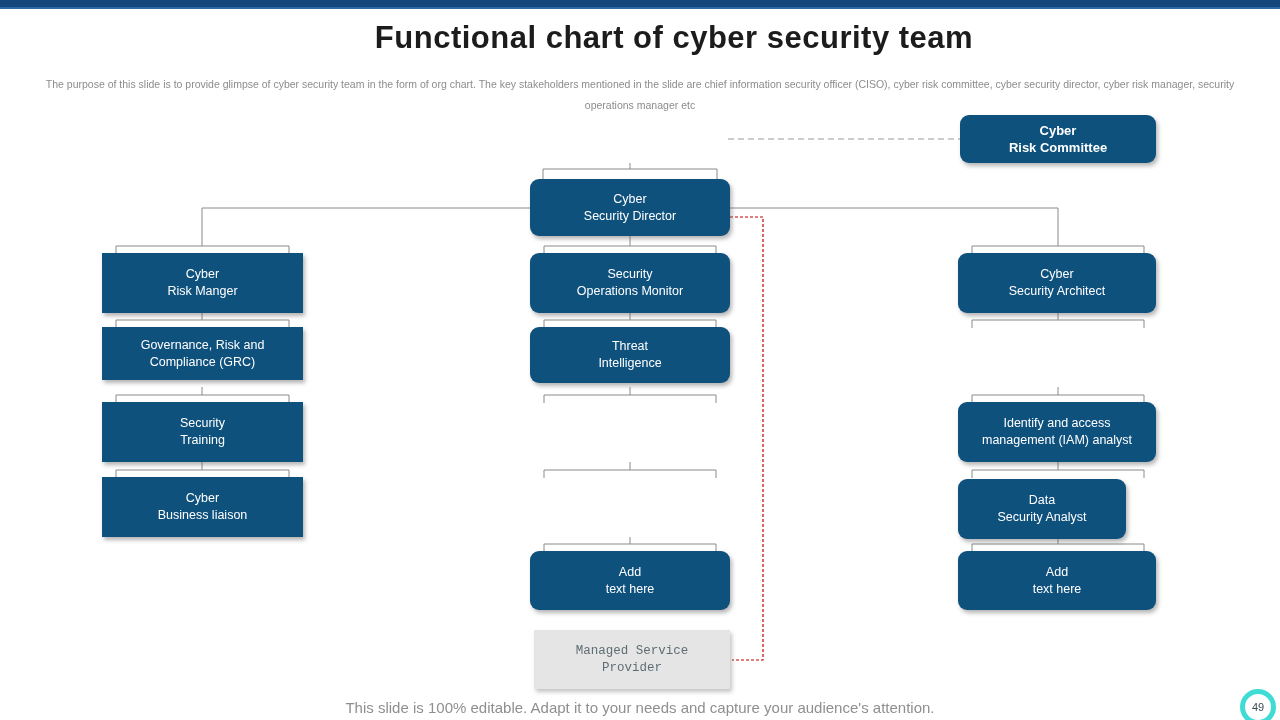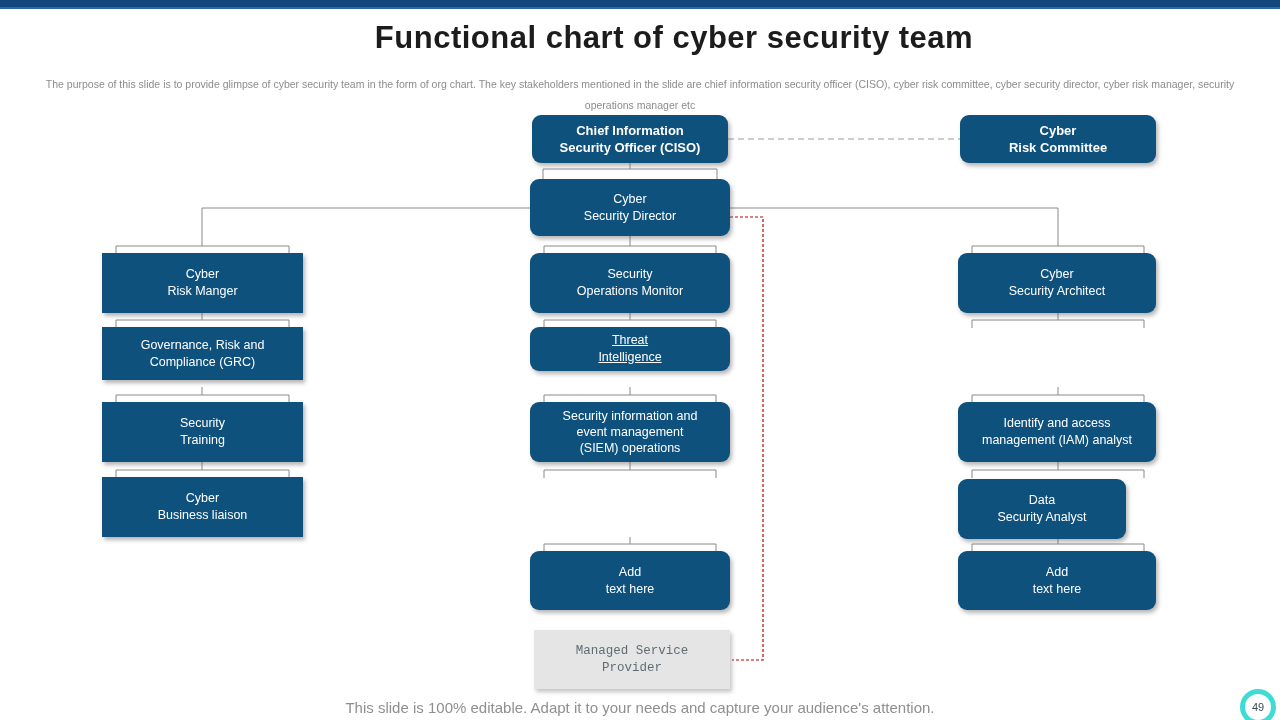--- a/index.html
+++ b/index.html
@@ -74,24 +74,20 @@
 
     <path d="M1058,208 V246 M972,254 V246 H1144 V254
              M1058,313 V320 M972,328 V320 H1144 V328
              M1058,387 V395 M972,403 V395 H1144 V403
              M1058,462 V470 M972,478 V470 H1144 V478
              M1058,537 V544 M972,552 V544 H1144 V552" stroke="#8a8a8a" stroke-width="1" fill="none"></path>
 
     <path d="M730,217 H763 V660 H732" stroke="#C00000" stroke-width="1.2" fill="none" stroke-dasharray="3,2"></path>
   </svg>
 
-  <div class="node rounded bold" style="left:532px;top:115px;width:196px;height:48px;">
-    <span class="lbl">Chief Information
-Security Officer (CISO)</span>
-  </div>
   <div class="node rounded bold" style="left:960px;top:115px;width:196px;height:48px;">
     <span class="lbl">Cyber
 Risk Committee</span>
   </div>
   <div class="node rounded" style="left:530px;top:179px;width:200px;height:57px;">
     <span class="lbl">Cyber
 Security Director</span>
   </div>
 
   <div class="node" style="left:102px;top:253px;width:201px;height:60px;">
@@ -108,28 +104,23 @@
   </div>
   <div class="node" style="left:102px;top:477px;width:201px;height:60px;">
     <span class="lbl">Cyber
 Business liaison</span>
   </div>
 
   <div class="node rounded" style="left:530px;top:253px;width:200px;height:60px;">
     <span class="lbl">Security
 Operations Monitor</span>
   </div>
-  <div class="node rounded" style="left:530px;top:327px;width:200px;height:44px;text-decoration:underline;">
+  <div class="node rounded" style="left:530px;top:327px;width:200px;height:56px;">
     <span class="lbl">Threat
 Intelligence</span>
-  </div>
-  <div class="node rounded" style="left:530px;top:402px;width:200px;height:60px;line-height:16px;">
-    <span class="lbl">Security information  and
-event  management
-(SIEM) operations</span>
   </div>
   <div class="node rounded" style="left:530px;top:551px;width:200px;height:59px;">
     <span class="lbl">Add
 text here</span>
   </div>
   <div class="node cyan" style="left:534px;top:630px;width:196px;height:59px;">
     <span class="lbl">Managed  Service
 Provider</span>
   </div>
 

